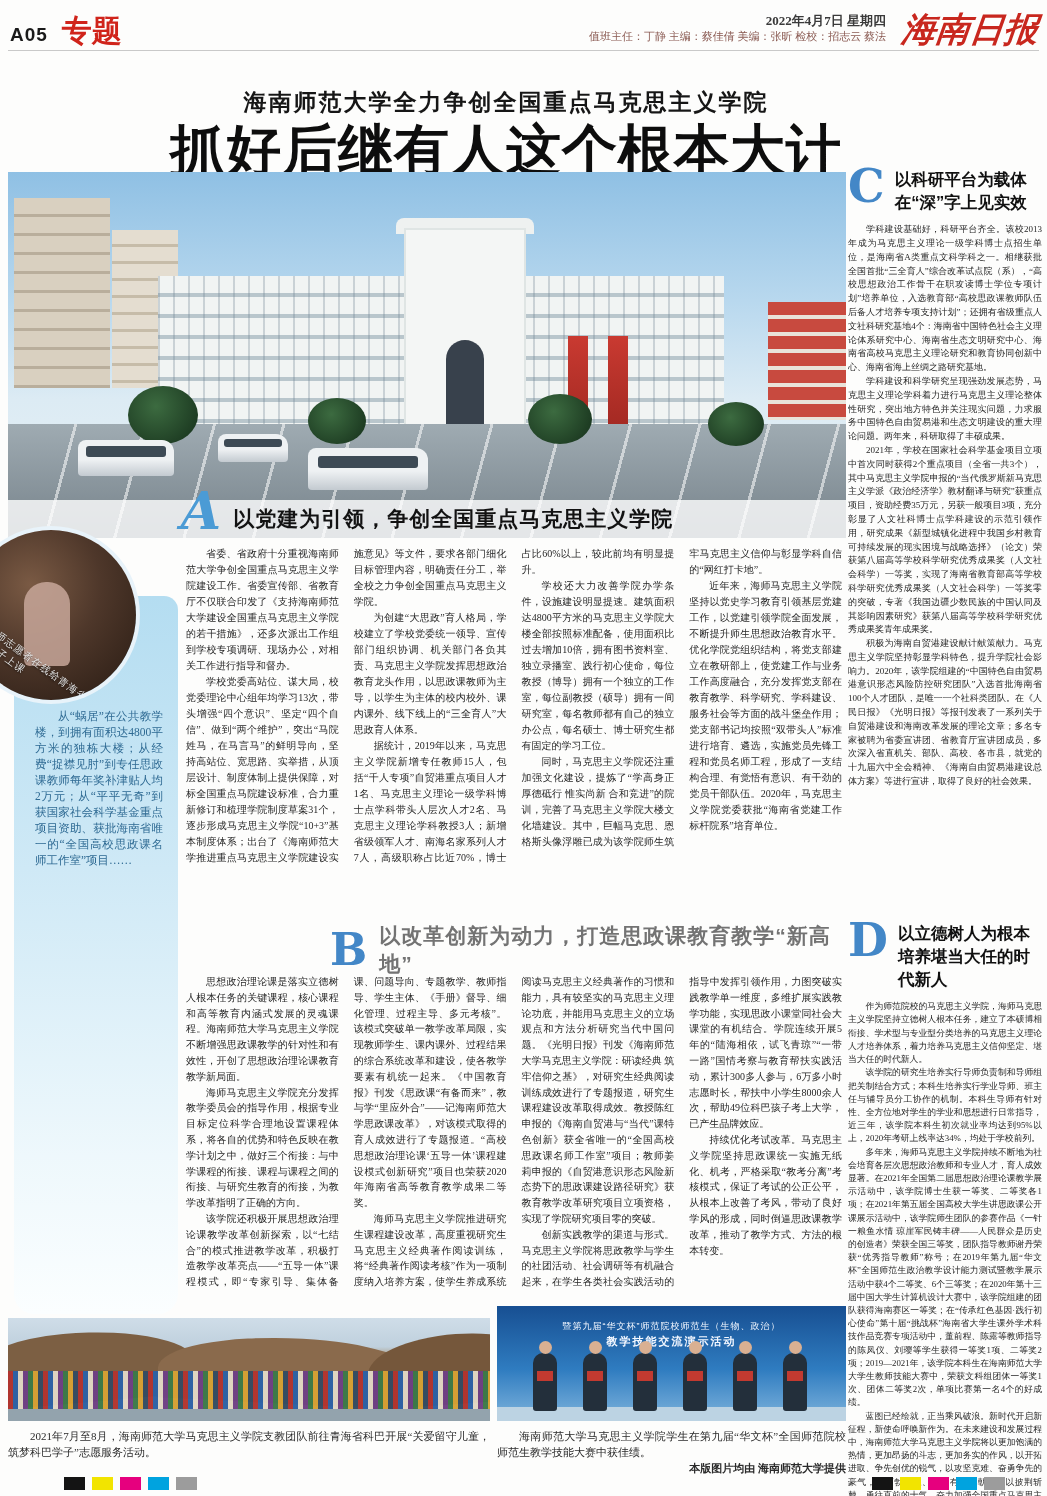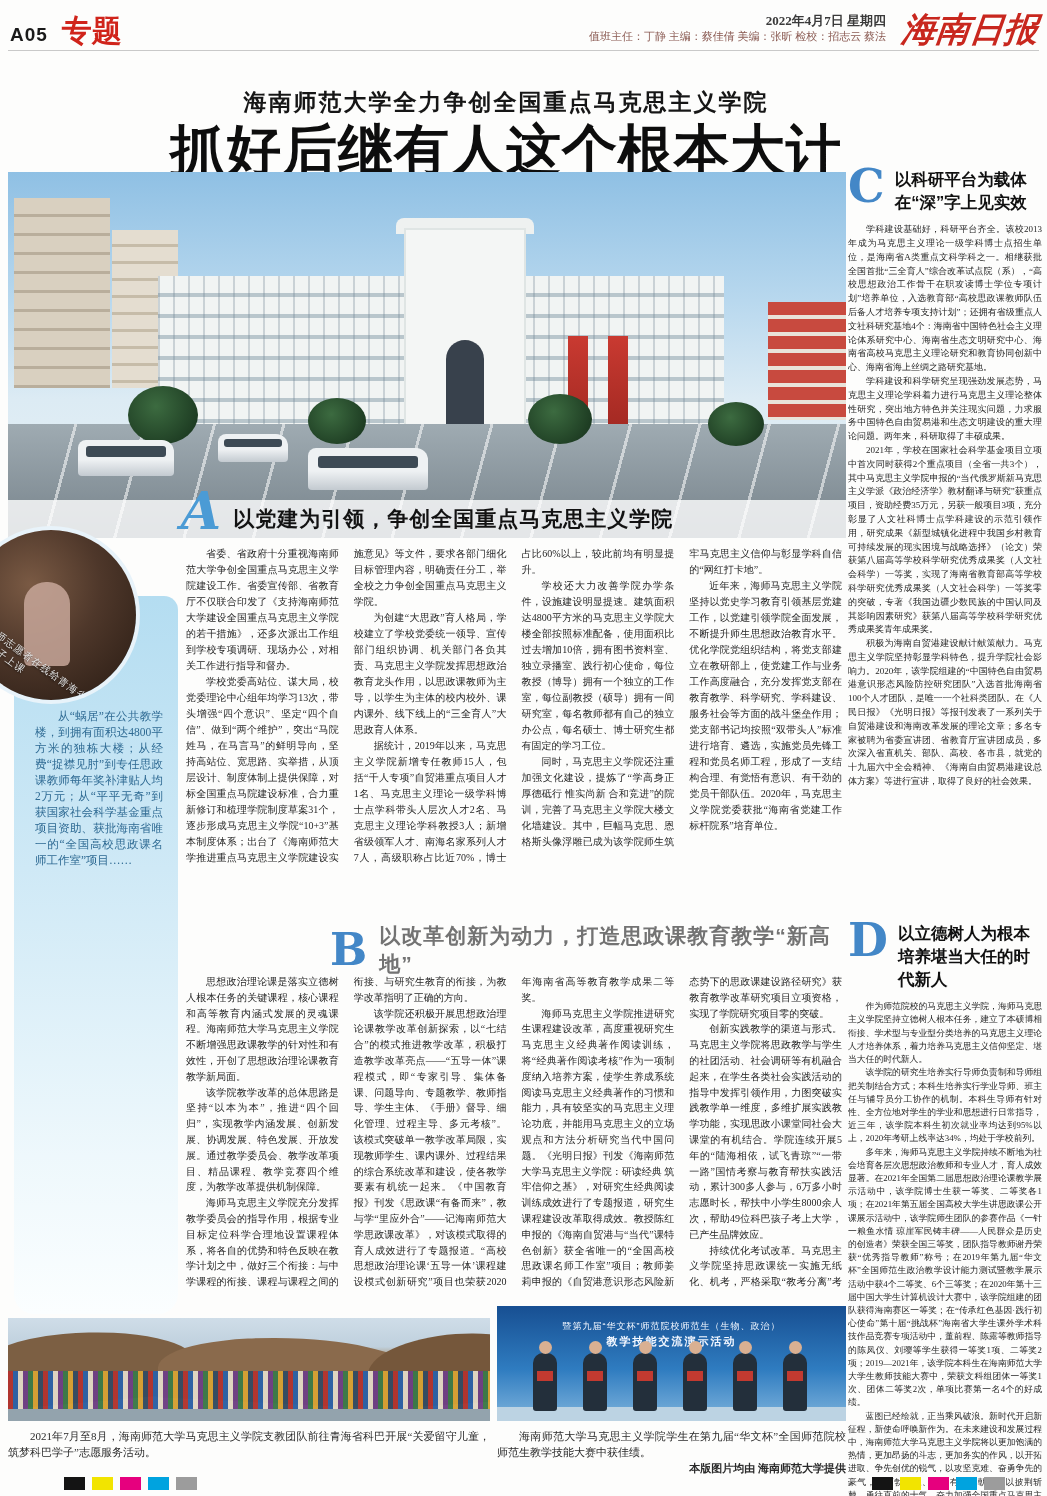--- a/index.html
+++ b/index.html
@@ -183,21 +183,20 @@
     <p>同时，马克思主义学院还注重加强文化建设，提炼了“学高身正 厚德砥行 惟实尚新 合和竞进”的院训，完善了马克思主义学院大楼文化墙建设。其中，巨幅马克思、恩格斯头像浮雕已成为该学院师生筑牢马克思主义信仰与彰显学科自信的“网红打卡地”。</p>
     <p>近年来，海师马克思主义学院坚持以党史学习教育引领基层党建工作，以党建引领学院全面发展，不断提升师生思想政治教育水平。优化学院党组织结构，将党支部建立在教研部上，使党建工作与业务工作高度融合，充分发挥党支部在教育教学、科学研究、学科建设、服务社会等方面的战斗堡垒作用；党支部书记均按照“双带头人”标准进行培育、遴选，实施党员先锋工程和党员名师工程，形成了一支结构合理、有觉悟有意识、有干劲的党员干部队伍。2020年，马克思主义学院党委获批“海南省党建工作标杆院系”培育单位。</p>
   </div>
 
   <div class="abs b-head">
     <span class="seq-letter">B</span>
     <span class="b-title">以改革创新为动力，打造思政课教育教学“新高地”</span>
   </div>
   <div class="abs cols b-cols">
     <p>思想政治理论课是落实立德树人根本任务的关键课程，核心课程和高等教育内涵式发展的灵魂课程。海南师范大学马克思主义学院不断增强思政课教学的针对性和有效性，开创了思想政治理论课教育教学新局面。</p>
-    <p>该学院教学改革的总体思路是坚持“以本为本”，推进“四个回归”，实现教学内涵发展、创新发展、协调发展、特色发展、开放发展。通过教学委员会、教学改革项目、精品课程、教学竞赛四个维度，为教学改革提供机制保障。</p>
     <p>海师马克思主义学院充分发挥教学委员会的指导作用，根据专业目标定位科学合理地设置课程体系，将各自的优势和特色反映在教学计划之中，做好三个衔接：与中学课程的衔接、课程与课程之间的衔接、与研究生教育的衔接，为教学改革指明了正确的方向。</p>
     <p>该学院还积极开展思想政治理论课教学改革创新探索，以“七结合”的模式推进教学改革，积极打造教学改革亮点——“五导一体”课程模式，即“专家引导、集体备课、问题导向、专题教学、教师指导、学生主体、《手册》督导、细化管理、过程主导、多元考核”。该模式突破单一教学改革局限，实现教师学生、课内课外、过程结果的综合系统改革和建设，使各教学要素有机统一起来。《中国教育报》刊发《思政课“有备而来”，教与学“里应外合”——记海南师范大学思政课改革》，对该模式取得的育人成效进行了专题报道。“高校思想政治理论课‘五导一体’课程建设模式创新研究”项目也荣获2020年海南省高等教育教学成果二等奖。</p>
     <p>海师马克思主义学院推进研究生课程建设改革，高度重视研究生马克思主义经典著作阅读训练，将“经典著作阅读考核”作为一项制度纳入培养方案，使学生养成系统阅读马克思主义经典著作的习惯和能力，具有较坚实的马克思主义理论功底，并能用马克思主义的立场观点和方法分析研究当代中国问题。《光明日报》刊发《海南师范大学马克思主义学院：研读经典 筑牢信仰之基》，对研究生经典阅读训练成效进行了专题报道，研究生课程建设改革取得成效。教授陈红申报的《海南自贸港与“当代”课特色创新》获全省唯一的“全国高校思政课名师工作室”项目；教师姜莉申报的《自贸港意识形态风险新态势下的思政课建设路径研究》获教育教学改革研究项目立项资格，实现了学院研究项目零的突破。</p>
     <p>创新实践教学的渠道与形式。马克思主义学院将思政教学与学生的社团活动、社会调研等有机融合起来，在学生各类社会实践活动的指导中发挥引领作用，力图突破实践教学单一维度，多维扩展实践教学功能，实现思政小课堂同社会大课堂的有机结合。学院连续开展5年的“陆海相依，试飞青琼”“一带一路”国情考察与教育帮扶实践活动，累计300多人参与，6万多小时志愿时长，帮扶中小学生8000余人次，帮助49位科巴孩子考上大学，已产生品牌效应。</p>
     <p>持续优化考试改革。马克思主义学院坚持思政课统一实施无纸化、机考，严格采取“教考分离”考核模式，保证了考试的公正公平，从根本上改善了考风，带动了良好学风的形成，同时倒逼思政课教学改革，推动了教学方式、方法的根本转变。</p>
   </div>
 
   <div class="abs rail rail-c">
     <div class="rail-head">
       <span class="rail-letter">C</span>

